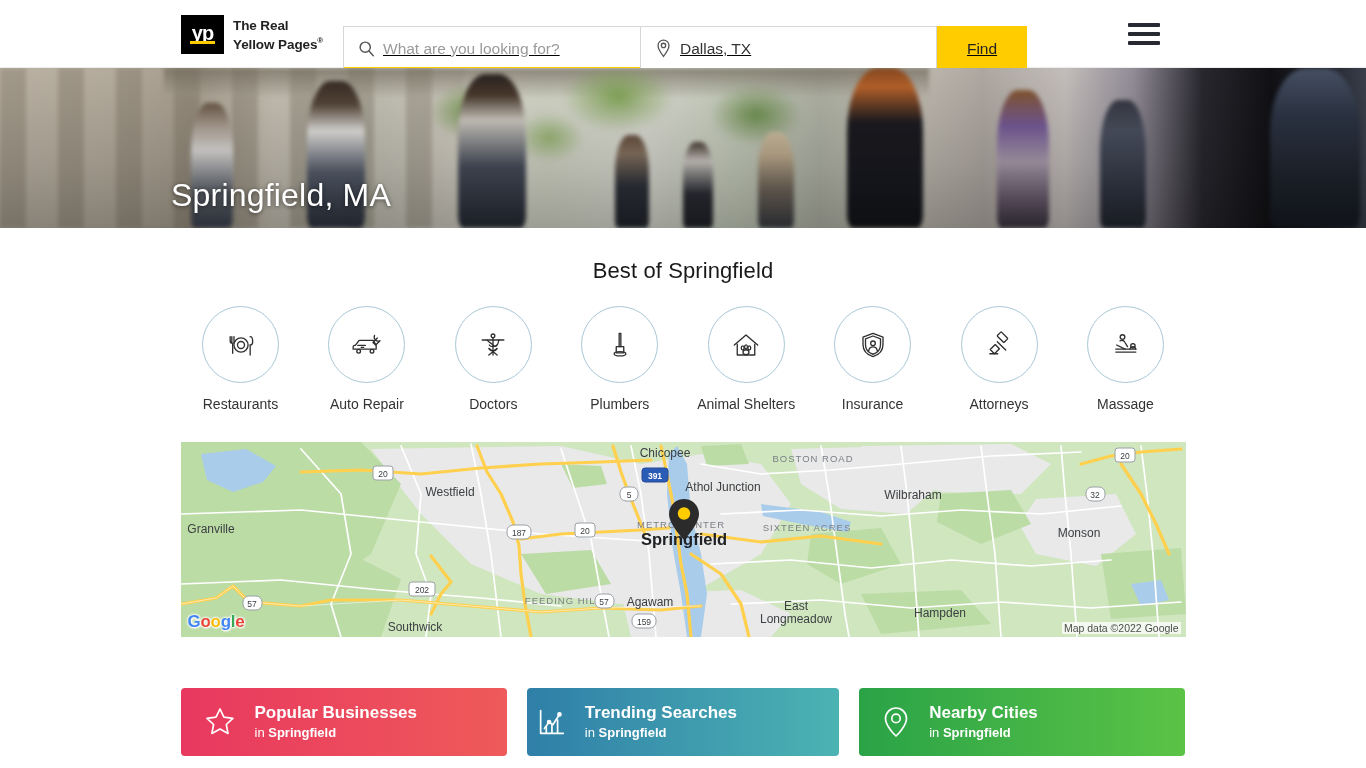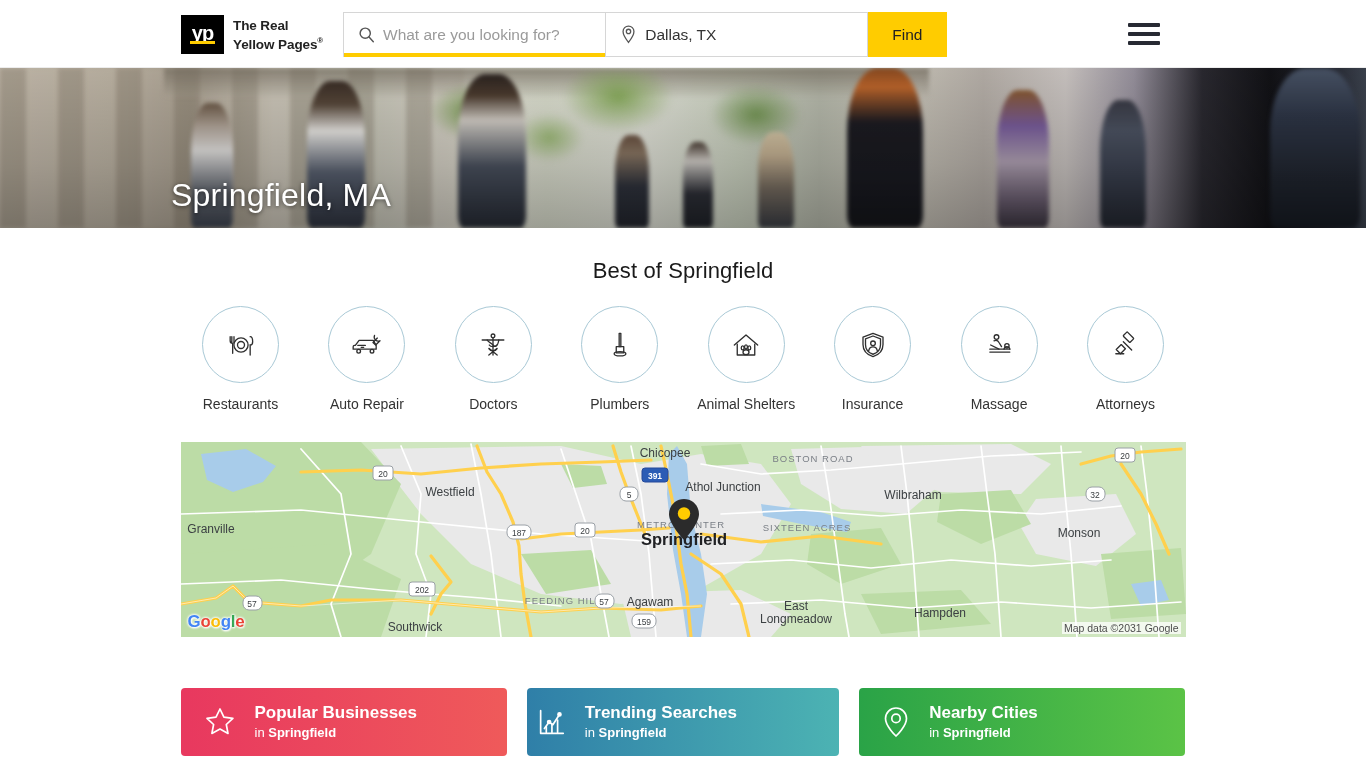--- a/index.html
+++ b/index.html
@@ -51,24 +51,25 @@
     color: #222222;
     font-size: 13.5px;
     font-weight: bold;
     line-height: 15px;
     letter-spacing: -0.1px;
   }
   .brand-text sup { font-size: 8px; vertical-align: super; }
 
   .searchbar {
     position: absolute;
-    left: 343px; top: 12px;
+    left: 343px; top: 26px;
     display: flex;
     height: 45px;
-    width: 604px;
+    width: 684px;
+    text-decoration: underline;
   }
   .field {
     position: relative;
     display: flex; align-items: center;
     background: #ffffff;
     border: 1px solid #d6d6d6;
     height: 45px;
   }
   .field.terms { width: 330px; border-right: none; }
   .field.loc   { width: 330px; }
@@ -414,45 +415,45 @@
           </g>
         </svg>
       </div>
       <div class="label">Insurance</div>
     </div>
 
     <div class="cat">
       <div class="circle">
         <svg width="40" height="40" viewBox="0 0 48 48">
           <g fill="none" stroke="#2f2f2f" stroke-width="1.6" stroke-linecap="round" stroke-linejoin="round">
+            <rect x="22.5" y="11" width="11.5" height="7" rx="1" transform="rotate(45 28 14.5)"></rect>
+            <path d="M22 20l10 10"></path>
+            <path d="M19.5 23.5l5 5-6 6-5-5z"></path>
+            <path d="M13 34.5h9.5"></path>
+          </g>
+        </svg>
+      </div>
+      <div class="label">Attorneys</div>
+    </div>
+
+    <div class="cat">
+      <div class="circle">
+        <svg width="40" height="40" viewBox="0 0 48 48">
+          <g fill="none" stroke="#2f2f2f" stroke-width="1.6" stroke-linecap="round" stroke-linejoin="round">
             <circle cx="21" cy="14.5" r="2.8"></circle>
             <path d="M18 19c2.5-1 5 0 6 2l3 5"></path>
             <path d="M13 29h24"></path>
               <path d="M13 32.5h24"></path>
             <path d="M14 24l10 5"></path>
             <circle cx="33.5" cy="25" r="2.6"></circle>
             <path d="M30 29c.4-2 1.8-3 3.5-3s3.1 1 3.5 3"></path>
           </g>
         </svg>
       </div>
       <div class="label">Massage</div>
-    </div>
-
-    <div class="cat">
-      <div class="circle">
-        <svg width="40" height="40" viewBox="0 0 48 48">
-          <g fill="none" stroke="#2f2f2f" stroke-width="1.6" stroke-linecap="round" stroke-linejoin="round">
-            <rect x="22.5" y="11" width="11.5" height="7" rx="1" transform="rotate(45 28 14.5)"></rect>
-            <path d="M22 20l10 10"></path>
-            <path d="M19.5 23.5l5 5-6 6-5-5z"></path>
-            <path d="M13 34.5h9.5"></path>
-          </g>
-        </svg>
-      </div>
-      <div class="label">Attorneys</div>
     </div>
 
   </div>
 
   <div class="map-wrap">
     <svg class="map-svg" viewBox="180 448 1005 195" preserveAspectRatio="none">
       <rect x="180" y="448" width="1005" height="195" fill="#cfe6bf"></rect>
 
       <g fill="#e9e9e9">
         <path d="M370 455 L560 452 L640 470 L700 460 L760 470 L790 510 L760 560 L690 600 L620 610 L540 600 L470 570 L420 520 Z"></path>
@@ -589,21 +590,21 @@
         </g>
       </g>
 
       <g>
         <path d="M683 505c-8.3 0-15 6.7-15 15 0 10.5 15 26 15 26s15-15.5 15-26c0-8.3-6.7-15-15-15z" fill="#2b2b2b"></path>
         <circle cx="683" cy="519.5" r="6.2" fill="#ffcc00"></circle>
       </g>
     </svg>
 
     <div class="gmark"><span class="b">G</span><span class="r">o</span><span class="y">o</span><span class="b">g</span><span class="g">l</span><span class="r">e</span></div>
-    <div class="map-attr">Map data ©2031 Google</div>
+    <div class="map-attr">Map data ©2022 Google</div>
   </div>
 
   <div class="promos">
 
     <div class="promo" id="promo-0" style="background: linear-gradient(90deg, rgb(232, 56, 95), rgb(239, 90, 90));">
       <span class="picon">
         <svg width="34" height="34" viewBox="0 0 34 34">
             <path d="M17 4l3.9 8.2 9 1.1-6.6 6.2 1.7 8.9L17 24.1 8.9 28.4l1.7-8.9L4 13.3l9-1.1z" fill="none" stroke="#ffffff" stroke-width="1.7" stroke-linejoin="round"></path>
           </svg>
       </span>

